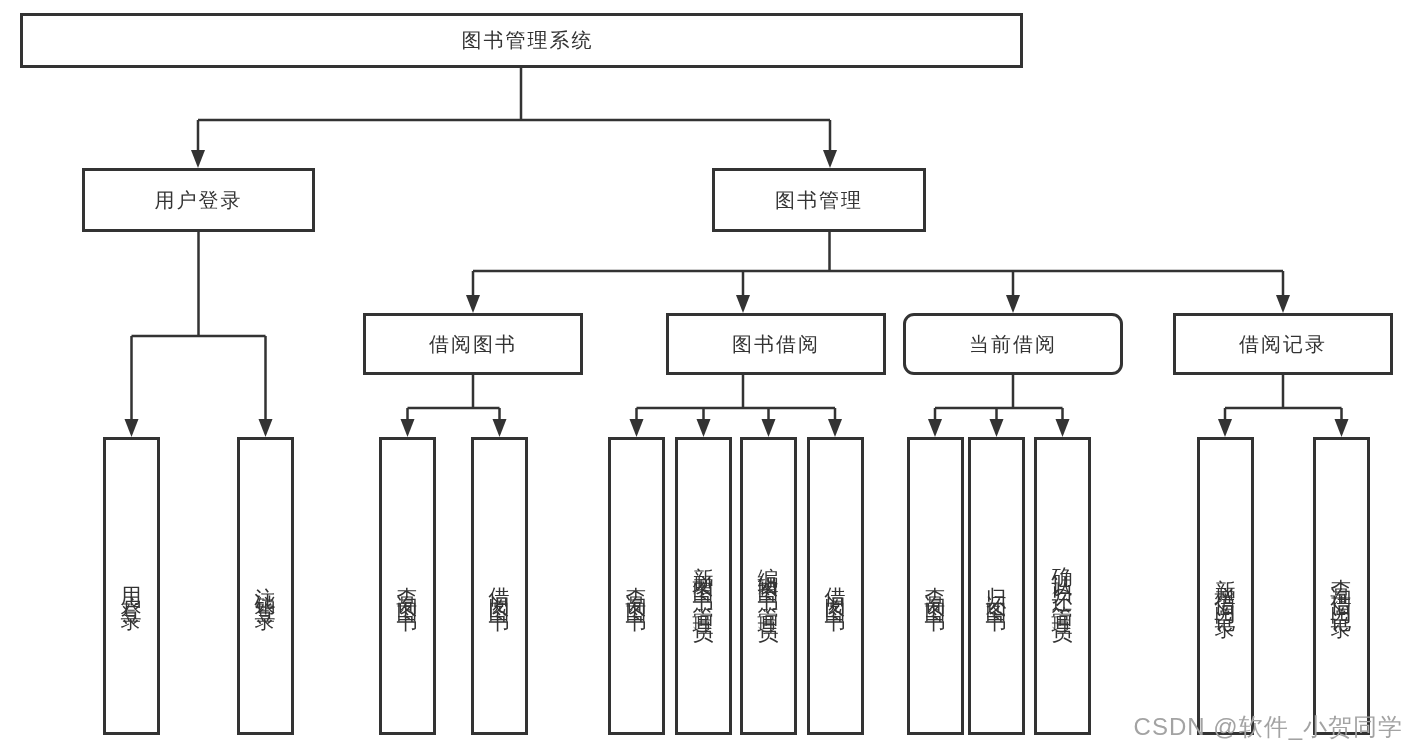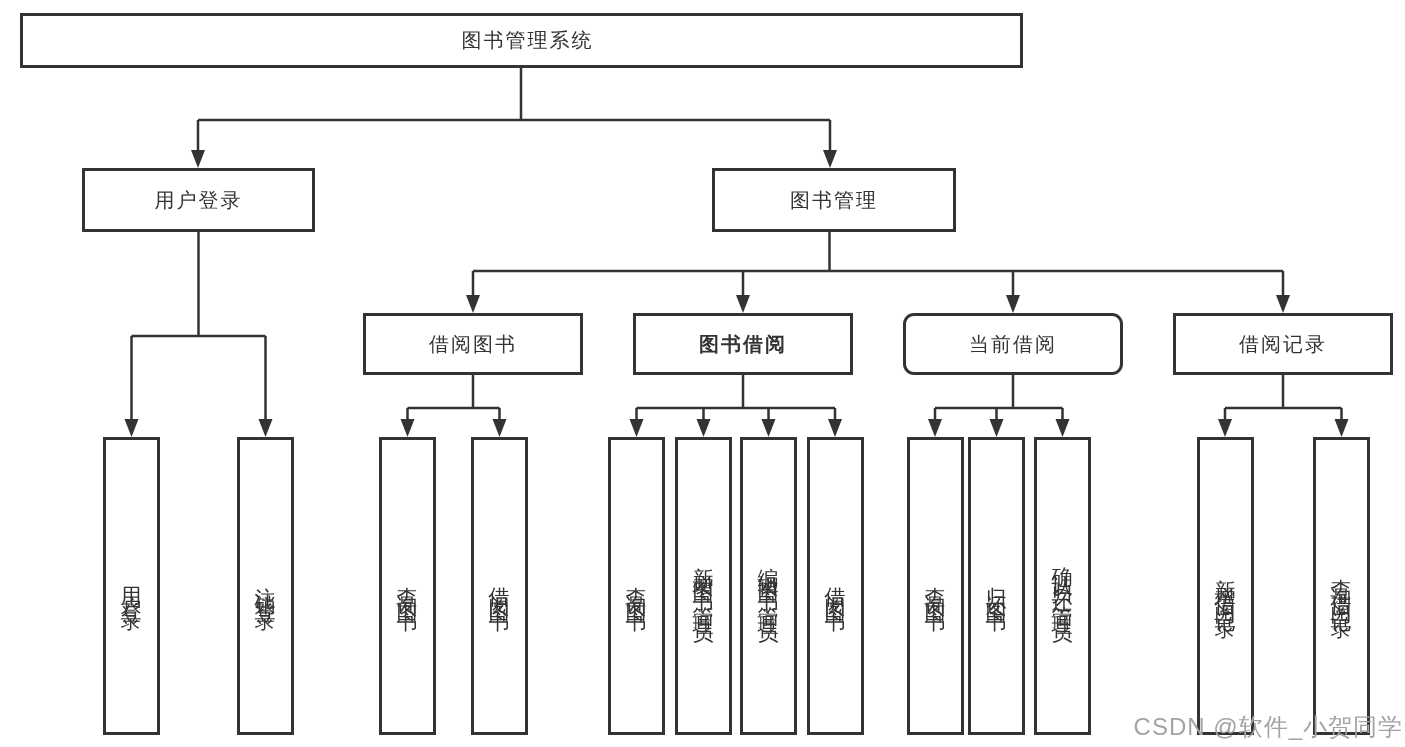--- a/index.html
+++ b/index.html
@@ -28,24 +28,24 @@
     background:var(--box-fill);
     border:3px solid var(--line);
     display:flex;align-items:center;justify-content:center;
     font-size:20px;color:var(--text);
     letter-spacing:2px;
     white-space:nowrap;
   }
   .root{left:20px;top:13px;width:1003px;height:55px;padding-left:12px;}
   .l2{top:168px;height:64px;}
   .l2a{left:82px;width:233px;}
-  .l2b{left:712px;width:244px;}
+  .l2b{left:712px;width:214px;}
   .l3{top:313px;height:62px;width:220px;}
   .l3a{left:363px;}
-  .l3b{left:633px;font-weight:bold;}
+  .l3b{left:666px;}
   .l3c{left:903px;border-radius:11px;}
   .l3d{left:1173px;}
   .leaf{
     top:437px;height:298px;width:57px;
     writing-mode:vertical-rl;
     text-orientation:mixed;
     font-size:21px;
     letter-spacing:8px;
     line-height:1;
     white-space:normal;

